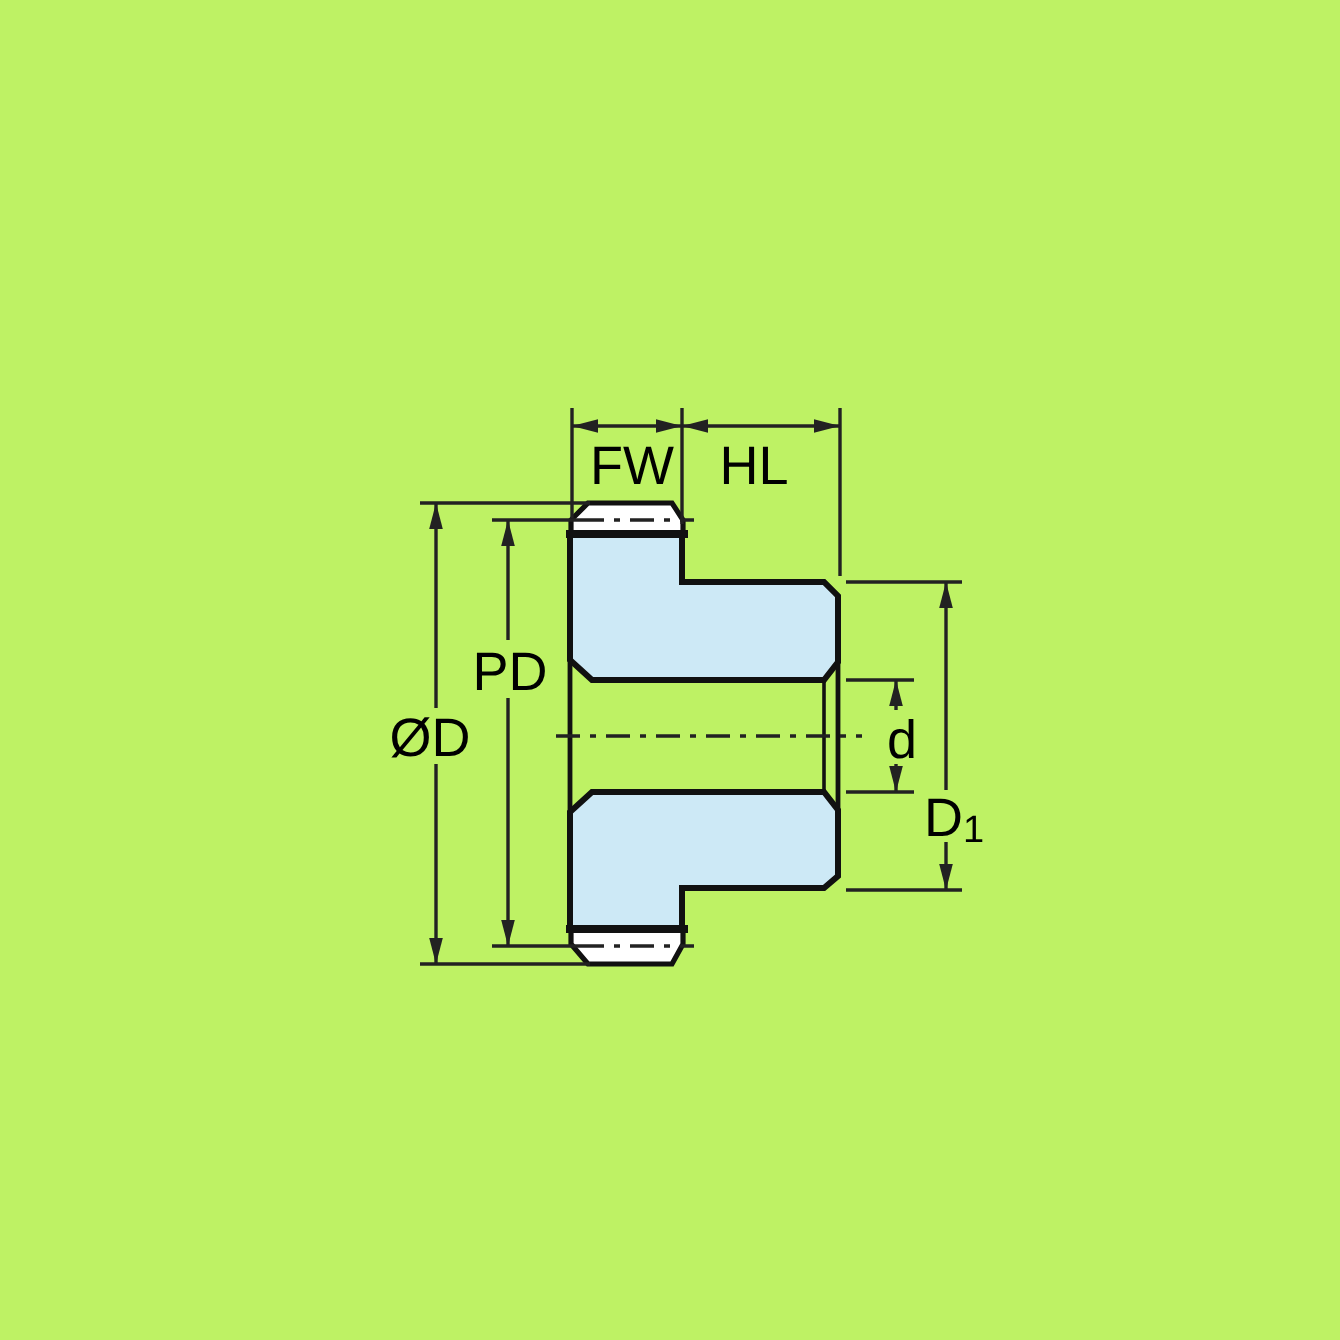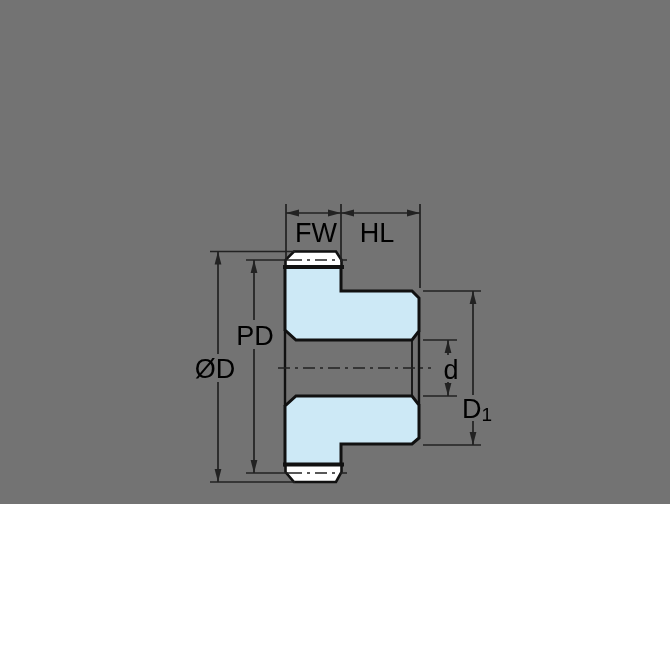--- a/index.html
+++ b/index.html
@@ -7,22 +7,22 @@
     padding: 0;
     background: #ffffff;
     width: 670px;
     height: 670px;
     overflow: hidden;
     font-family: "Liberation Sans", sans-serif;
   }
   #stage {
     position: relative;
     width: 670px;
-    height: 504px;
-    background: #737373;
+    height: 670px;
+    background: #bef264;
   }
   svg { display: block; }
   .part-fill { stroke: #111111; stroke-width: 3; }
   .tooth {
     fill: #ffffff;
     stroke: #111111;
     stroke-width: 2.6;
     stroke-linejoin: miter;
   }
   .root-line {

